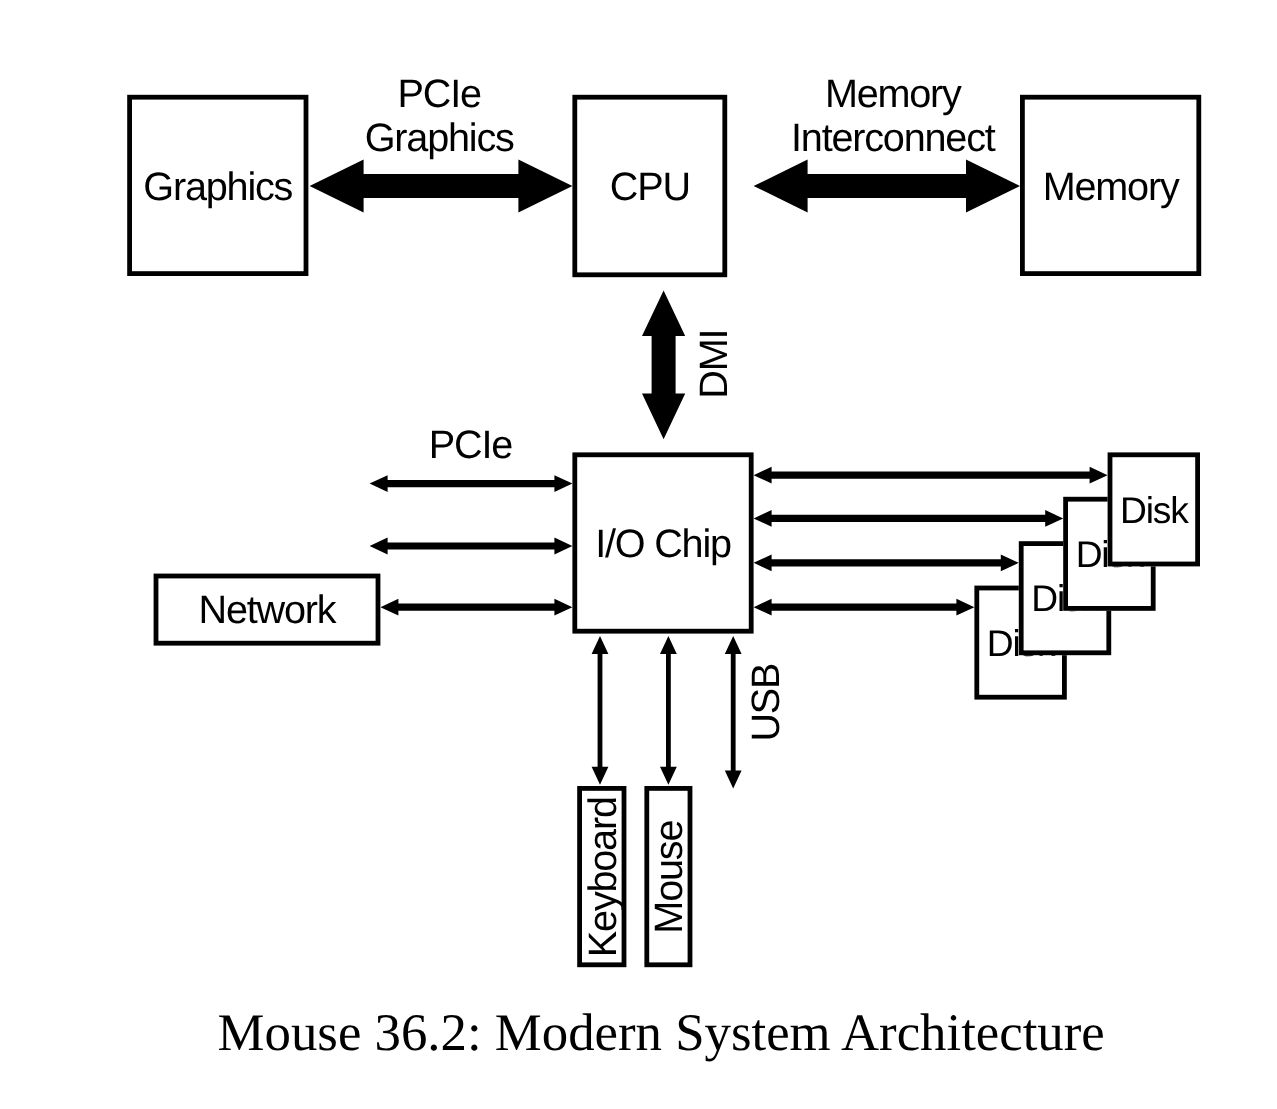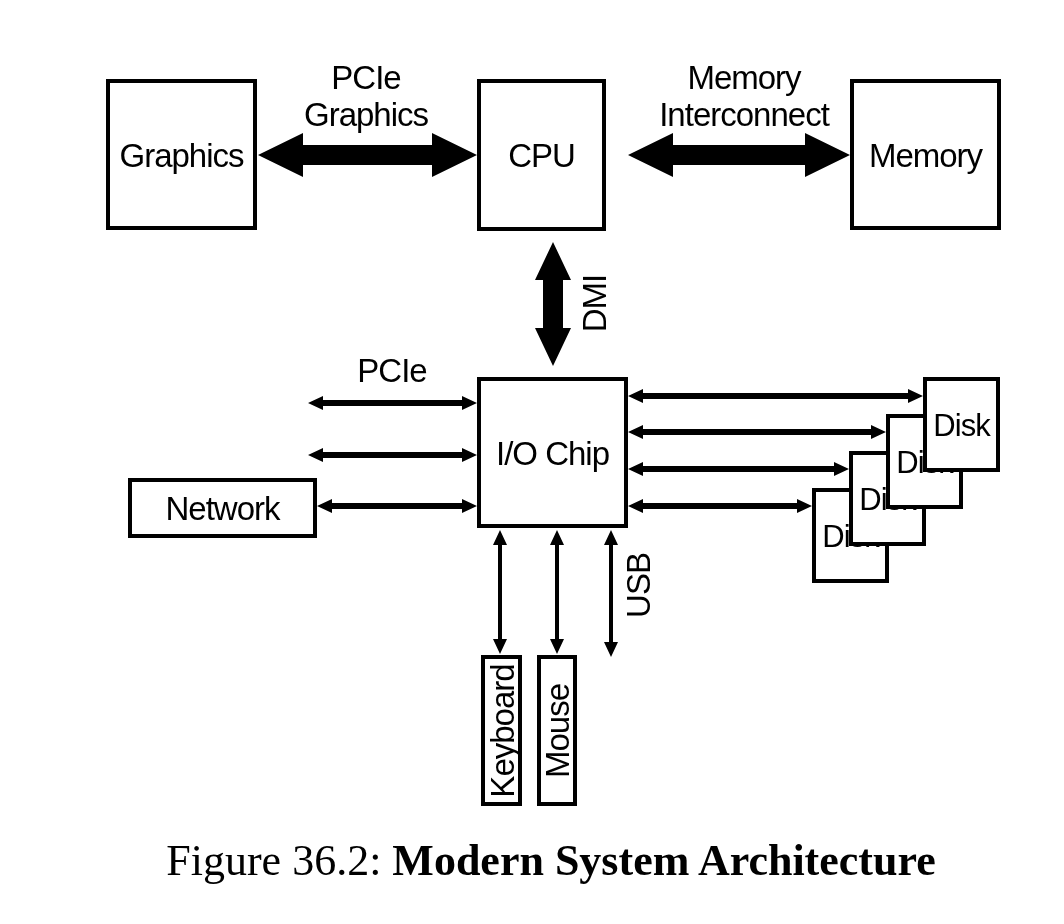--- a/index.html
+++ b/index.html
@@ -11,21 +11,21 @@
          font-size: 33px; letter-spacing: -1px; white-space: nowrap; color: #000; line-height: 1; }
   .lbl.rot { transform: translate(-50%, -50%) rotate(-90deg); }
   .disk .lbl { font-size: 31px; }
   .buslabel { position: absolute; z-index: 20; font-size: 33px; letter-spacing: -1px; color: #000;
               text-align: center; white-space: pre-line; line-height: 37px; }
   .buslabel.rot { transform: rotate(-90deg); height: 37px; }
   .caption { position: absolute; z-index: 20; left: 0; top: 836px; width: 100%; box-sizing: border-box;
              padding-left: 38px; text-align: center; font-family: "Liberation Serif", serif;
              font-size: 44px; color: #000; line-height: 50px; }
   .caption .prefix { margin-right: 11px; }
-  .caption .title { font-weight: bold; }
+  .caption .title { font-weight: normal; }
 </style>
 </head>
 <body>
 
 <div class="stage">
 
   <svg class="arrow-layer" width="1064" height="924">
       <polygon points="258,155 303,133 303,145 432,145 432,133 477,155 432,177 432,165 303,165 303,177" fill="#000000"></polygon>
       <polygon points="628,155 673,133 673,145 805,145 805,133 850,155 805,177 805,165 673,165 673,177" fill="#000000"></polygon>
       <polygon points="553,242 535,280 543,280 543,328 535,328 553,366 571,328 563,328 563,280 571,280" fill="#000000"></polygon>
@@ -80,16 +80,16 @@
 
   <div class="buslabel" style="left:266px; top:59px; width:200px;">PCIe
 Graphics</div>
   <div class="buslabel" style="left:644px; top:59px; width:200px;">Memory
 Interconnect</div>
   <div class="buslabel rot" style="left:554px; top:285px; width:80px;">DMI</div>
   <div class="buslabel" style="left:292px; top:352px; width:200px;">PCIe</div>
   <div class="buslabel rot" style="left:603px; top:567px; width:70px;">USB</div>
 
   <div class="caption">
-    <span class="prefix">Figure 36.2:</span><span class="title">Modern System Architecture</span>
+    <span class="prefix">Mouse 36.2:</span><span class="title">Modern System Architecture</span>
   </div>
 
 </div>
 
 </body></html>

